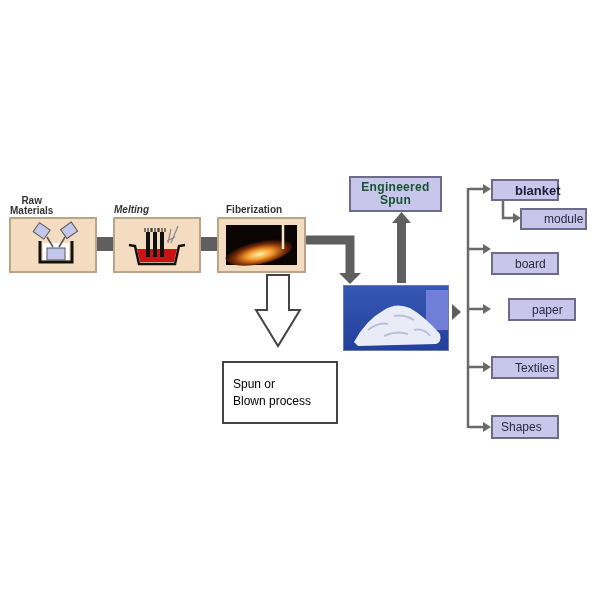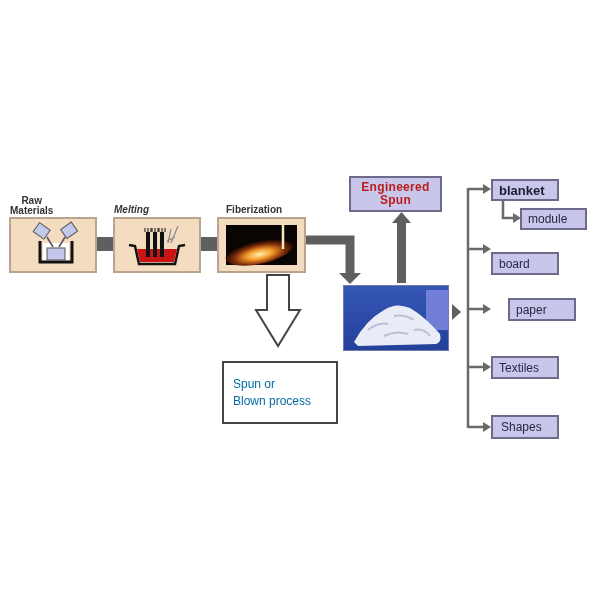--- a/index.html
+++ b/index.html
@@ -2,25 +2,25 @@
 <html><head>
 <meta charset="utf-8">
 <style>
   html, body { margin: 0; padding: 0; background: #ffffff; }
   body { width: 600px; height: 600px; position: relative; overflow: hidden; font-family: "Liberation Sans", sans-serif; }
   .abs { position: absolute; }
   .stage-label { position: absolute; font-weight: bold; font-size: 10px; line-height: 10px; color: #333; text-align: center; }
   .stage-box { position: absolute; background: #f3dcc0; border: 2px solid #b9a58c; box-sizing: border-box; }
   .connector { position: absolute; background: #5f5f5f; }
   .product-box { position: absolute; background: #c9c6ec; border: 2px solid #6e6a8a; box-sizing: border-box;
-    font-size: 12px; color: #2a2740; display: flex; align-items: center; padding-left: 6px; }
+    font-size: 12px; color: #2a2740; display: flex; align-items: center; padding-left: 22px; }
   .eng-box { position: absolute; background: #c9c6ec; border: 2px solid #6e6a8a; box-sizing: border-box;
-    font-size: 12px; color: #b91c1c; text-align: center; line-height: 13px; padding-top: 3px; font-weight: bold; letter-spacing: 0.3px; }
+    font-size: 12px; color: #14532d; text-align: center; line-height: 13px; padding-top: 3px; font-weight: bold; letter-spacing: 0.3px; }
   .spun-box { position: absolute; background: #fff; border: 2px solid #444; box-sizing: border-box;
-    font-size: 12px; color: #0369a1; padding: 13px 0 0 9px; line-height: 17px; }
+    font-size: 12px; color: #000000; padding: 13px 0 0 9px; line-height: 17px; }
   svg.overlay { position: absolute; left: 0; top: 0; }
 </style>
 </head>
 <body>
 
 <div class="stage-label" style="left:10px; top:196px;">
   <div>Raw</div>
   <div>Materials</div>
 </div>
 <div class="stage-label" style="left:114px; top:205px;font-style:italic;">Melting</div>

